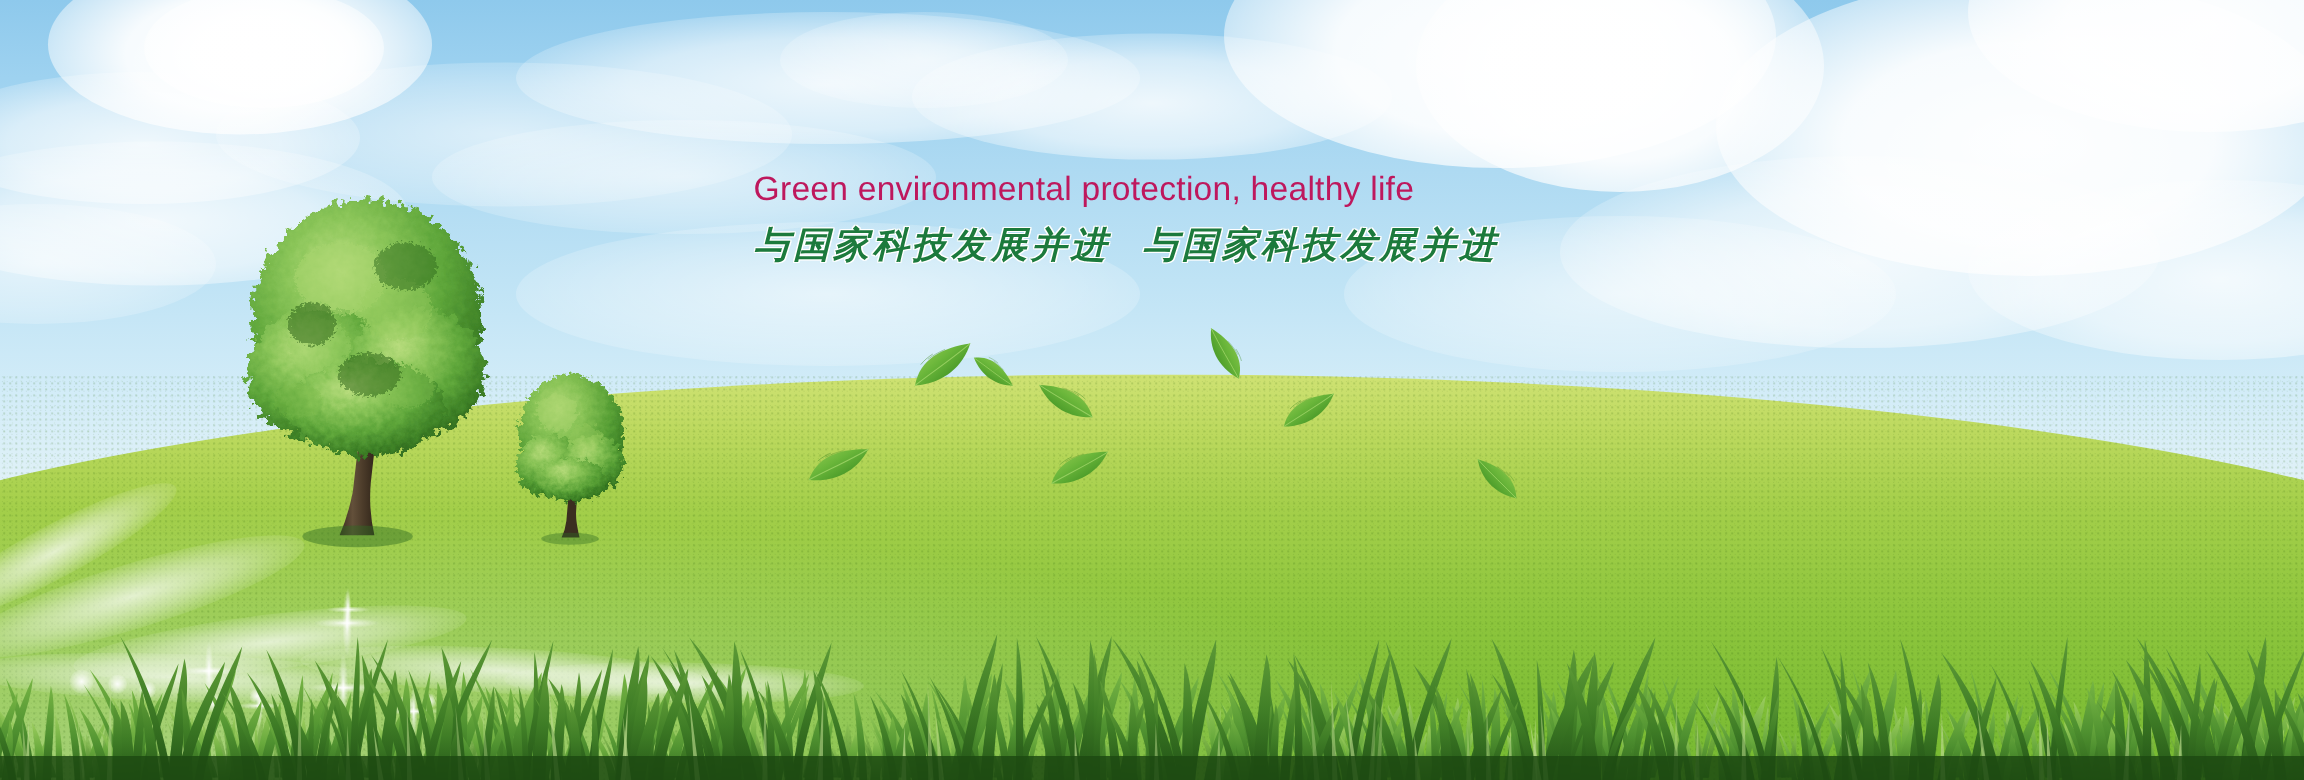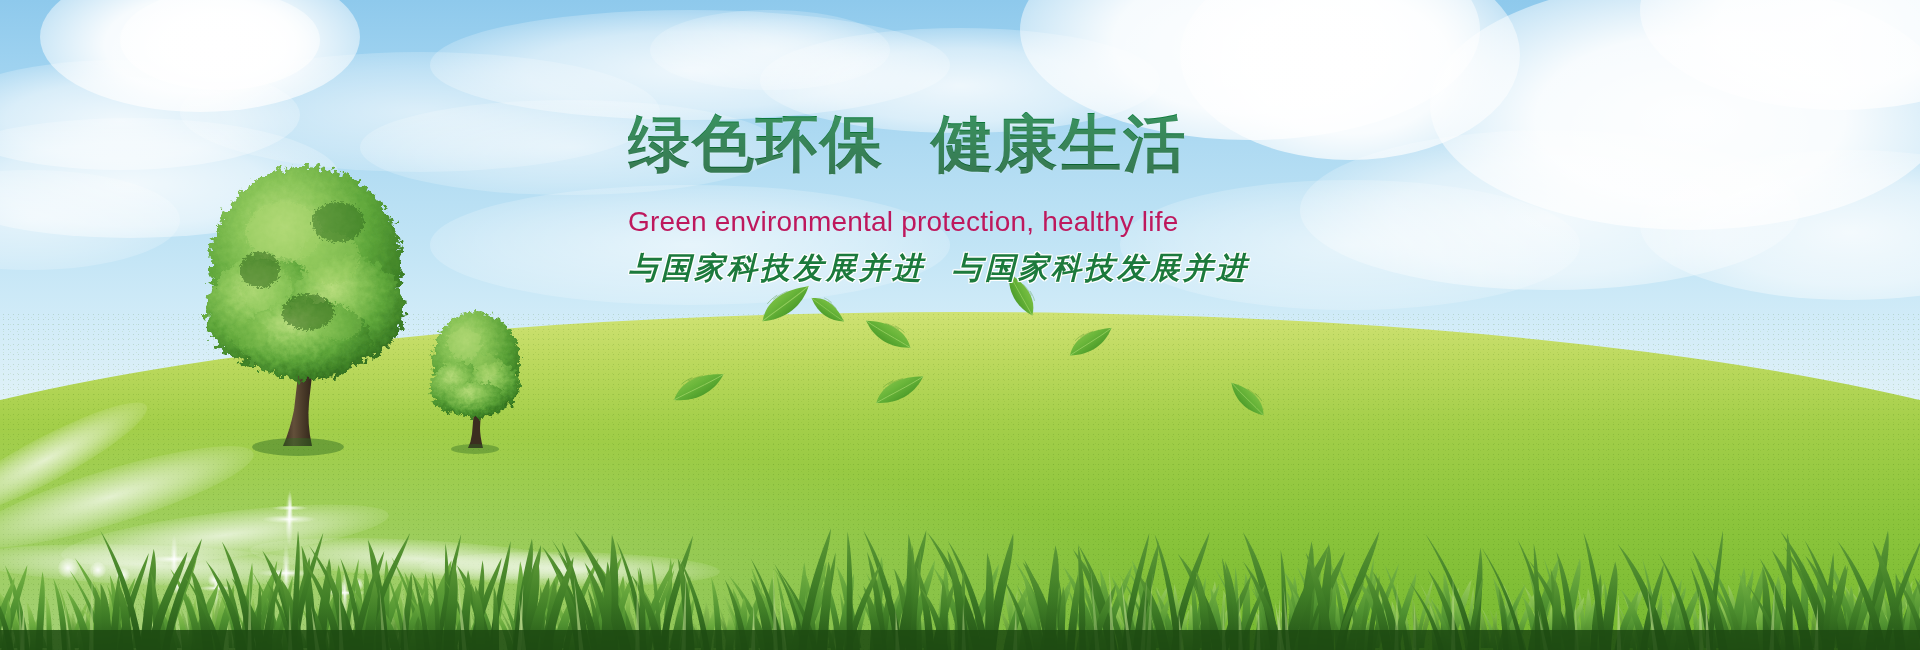--- a/index.html
+++ b/index.html
@@ -3489,18 +3489,17 @@
           <path d="M88.9 172 L92.3 86.9 L93.4 172 Z" fill="#b9d98a" opacity="0.54"></path>
           <path d="M895.4 172 L895.6 129.8 L899.9 172 Z" fill="#b9d98a" opacity="0.65"></path>
           <path d="M1544.1 172 L1537.5 128.2 L1548.6 172 Z" fill="#b9d98a" opacity="0.39"></path>
           <path d="M1616.9 172 L1618.1 113.1 L1621.4 172 Z" fill="#b9d98a" opacity="0.71"></path>
         </g>
       <rect x="0" y="150" width="1920" height="20" fill="#1d4a12" opacity="0.85"></rect>
     </svg>
   </div>
 
   <div class="text-block">
-    <div class="headline">绿色环保  健康生活</div>
     <div class="subtitle-en">Green environmental protection, healthy life</div>
     <div class="subtitle-cn">与国家科技发展并进  与国家科技发展并进</div>
   </div>
 
 </div>
 
 </body></html>

